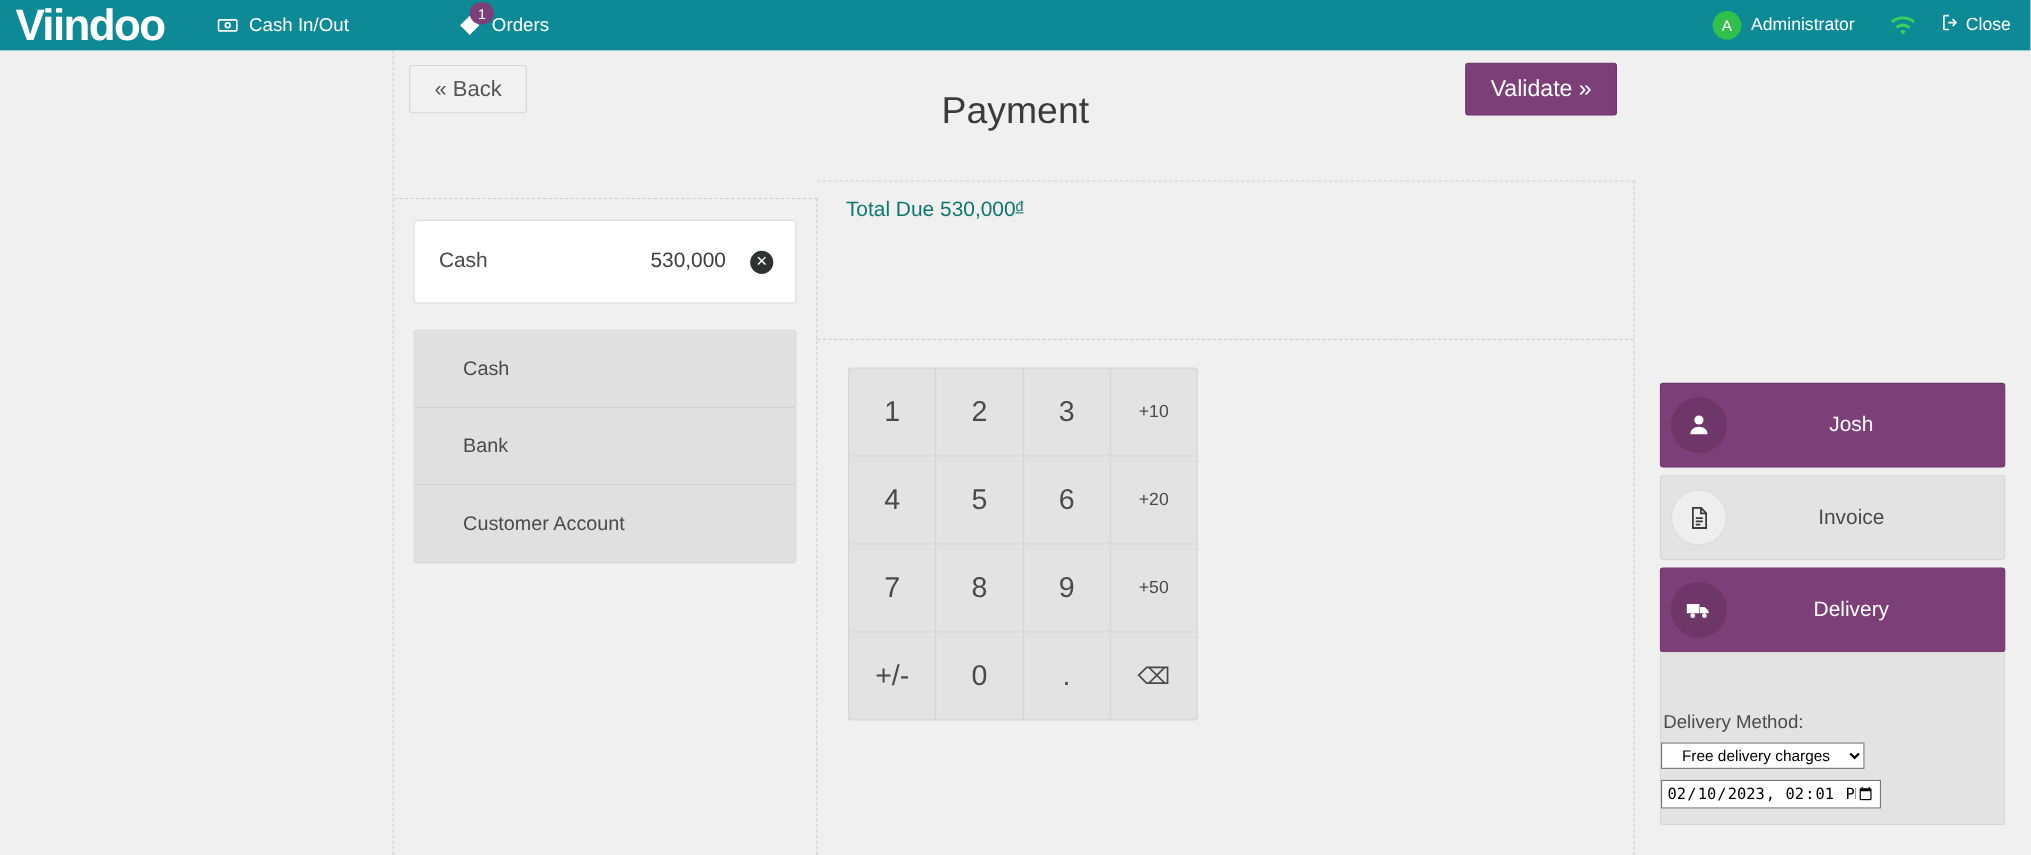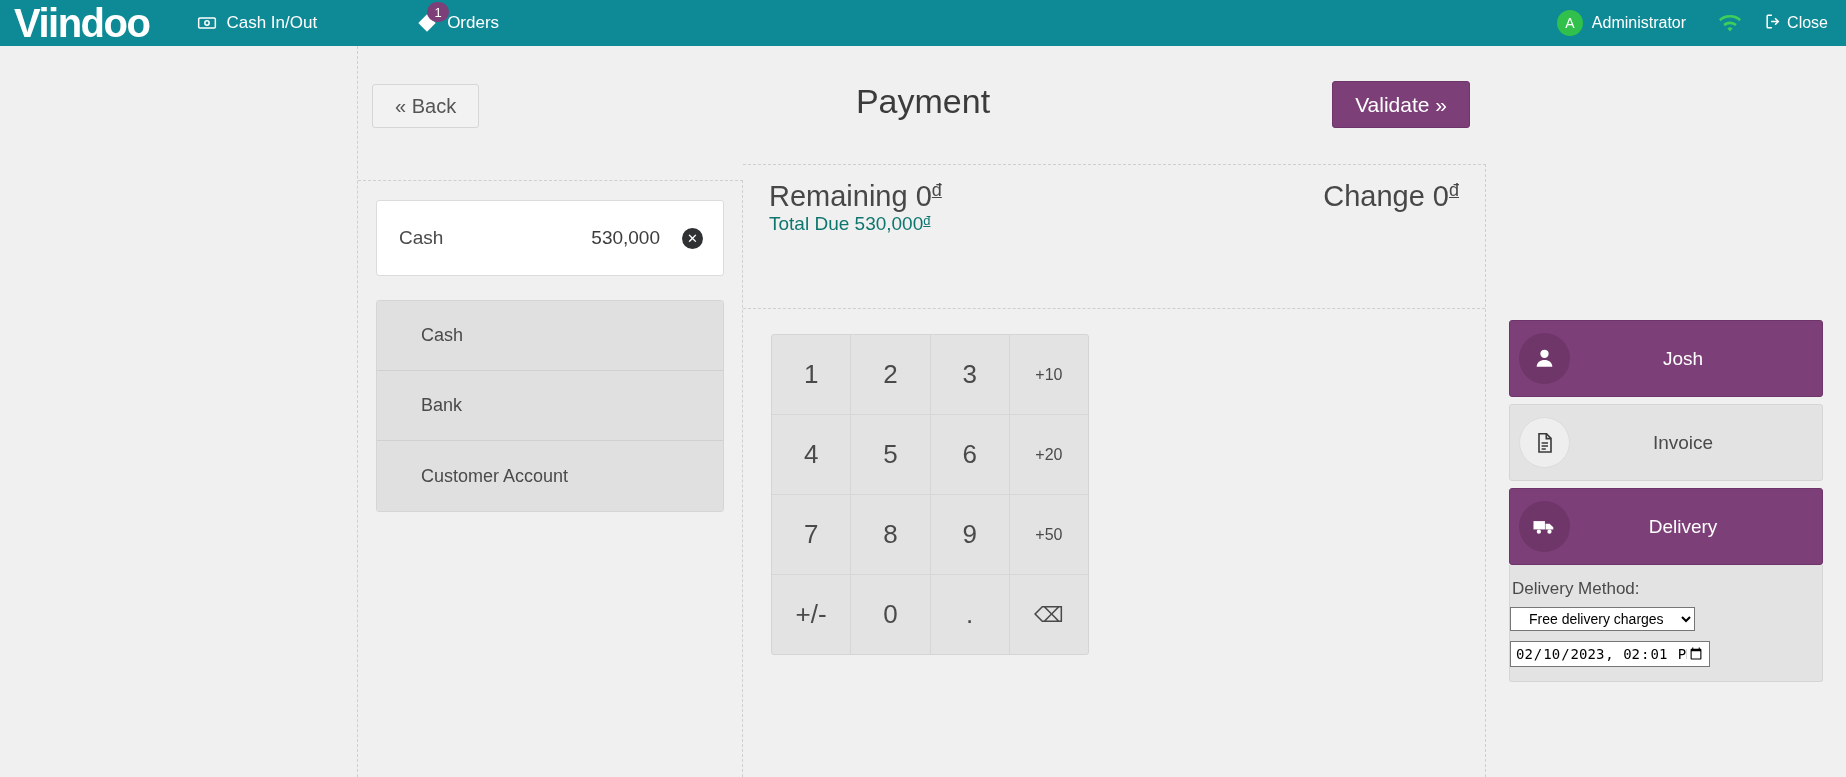--- a/index.html
+++ b/index.html
@@ -64,22 +64,22 @@
   .pos-content { position: relative; height: 731px; background: #f0f0f0; }
 
   
   .left-rail {
     position: absolute; left: 0; top: 0; width: 358px; height: 731px;
     border-right: 1px dashed #cfcfcf;
   }
 
   
   .pay-header {
-    position: absolute; left: 358px; top: 12px; right: 360px; height: 70px;
-    display: flex; align-items: flex-end; justify-content: space-between;
+    position: absolute; left: 358px; top: 0; right: 360px; height: 70px;
+    display: flex; align-items: center; justify-content: space-between;
     padding: 0 16px 0 14px;
   }
   .btn-back {
     background: #f2f2f2;
     border: 1px solid #d6d6d6;
     border-radius: 3px;
     color: #555;
     font-size: 20px;
     padding: 9px 22px;
     line-height: 1.2;
@@ -181,21 +181,21 @@
     background: #e3e3e3;
     height: 79px;
     display: flex; align-items: center; justify-content: center;
     font-size: 26px; color: #4a4a4a;
   }
   .key.small { font-size: 16px; }
   .key.bsp { font-size: 21px; font-family: "DejaVu Sans", sans-serif; }
 
   
   .actions {
-    position: absolute; right: 0; top: 204px; width: 360px;
+    position: absolute; right: 0; top: 232px; width: 360px;
     padding: 0 23px 0 23px;
   }
   .act {
     display: flex; align-items: center;
     height: 77px;
     border: 1px solid #d5d5d5;
     border-radius: 3px;
     padding-left: 9px;
     margin-bottom: 7px;
     font-size: 19px;
@@ -212,21 +212,21 @@
   .act-label { flex: 1; text-align: center; padding-right: 26px; }
 
   .delivery-opts {
     background: #e3e3e3;
     border: 1px solid #d5d5d5;
     border-top: none;
     margin-top: -7px;
     padding: 10px 0 14px 0;
     border-radius: 0 0 3px 3px;
   }
-  .dlabel { font-size: 17px; color: #4a4a4a; padding: 4px 0 8px 2px; }
+  .dlabel { font-size: 17px; color: #4a4a4a; padding: 4px 0 8px 2px; margin-top: 40px; }
   select.dsel {
     font-family: "Liberation Sans", sans-serif;
     font-size: 14px; padding: 2px 14px;
     border: 1px solid #767676; background: #fff; color: #000;
     margin-bottom: 10px;
   }
   input.ddate {
     font-family: "DejaVu Sans Mono", monospace;
     font-size: 14px; padding: 3px 4px;
     border: 1px solid #767676; background: #fff; color: #000;
@@ -320,30 +320,20 @@
         <div class="method">
           <span>Customer Account</span>
         </div>
       </div>
 
     </div>
 
     <div class="panel-right">
 
       <div class="totals-bar" style="left:0;right:0;top:0;">
-        <div class="t-row">
-          <div class="t-remaining">
-            <span>Remaining</span>
-            <span>0</span><span class="cur">đ</span>
-          </div>
-          <div class="t-change">
-            <span>Change</span>
-            <span>0</span><span class="cur">đ</span>
-          </div>
-        </div>
         <div class="t-due">
           <span>Total Due</span>
           <span>530,000</span><span class="cur-sm">đ</span>
         </div>
       </div>
 
       <div class="numpad">
         <div class="key">1</div>
         <div class="key">2</div>
         <div class="key">3</div>

